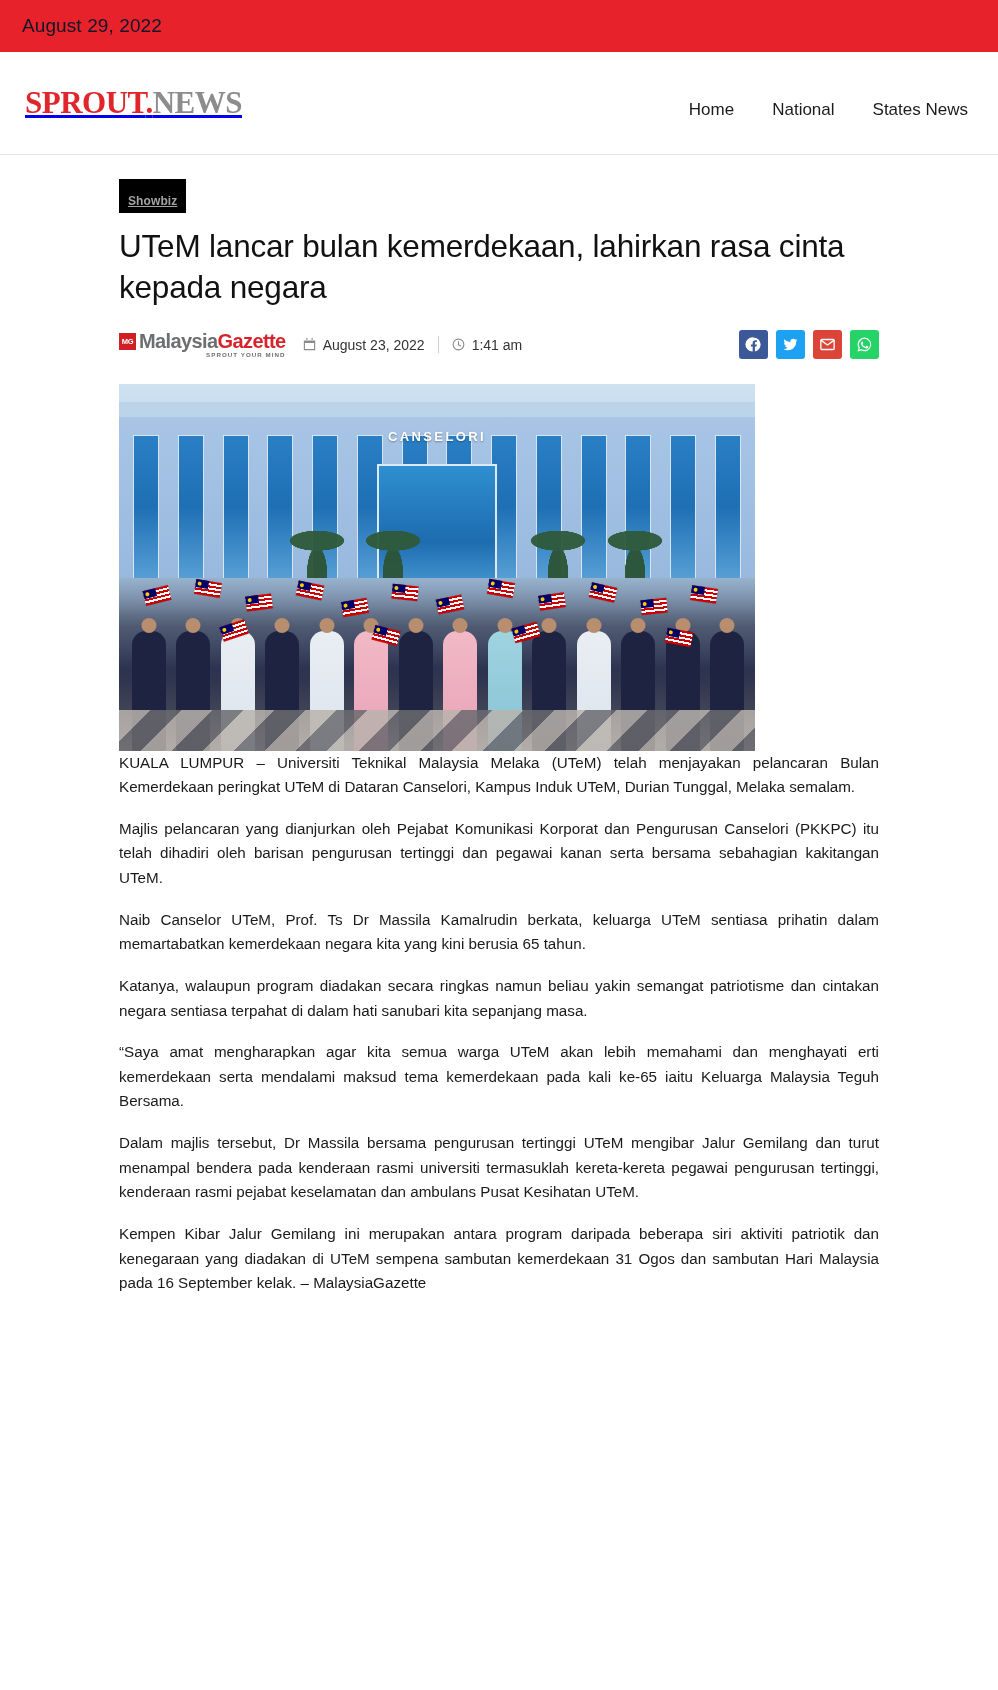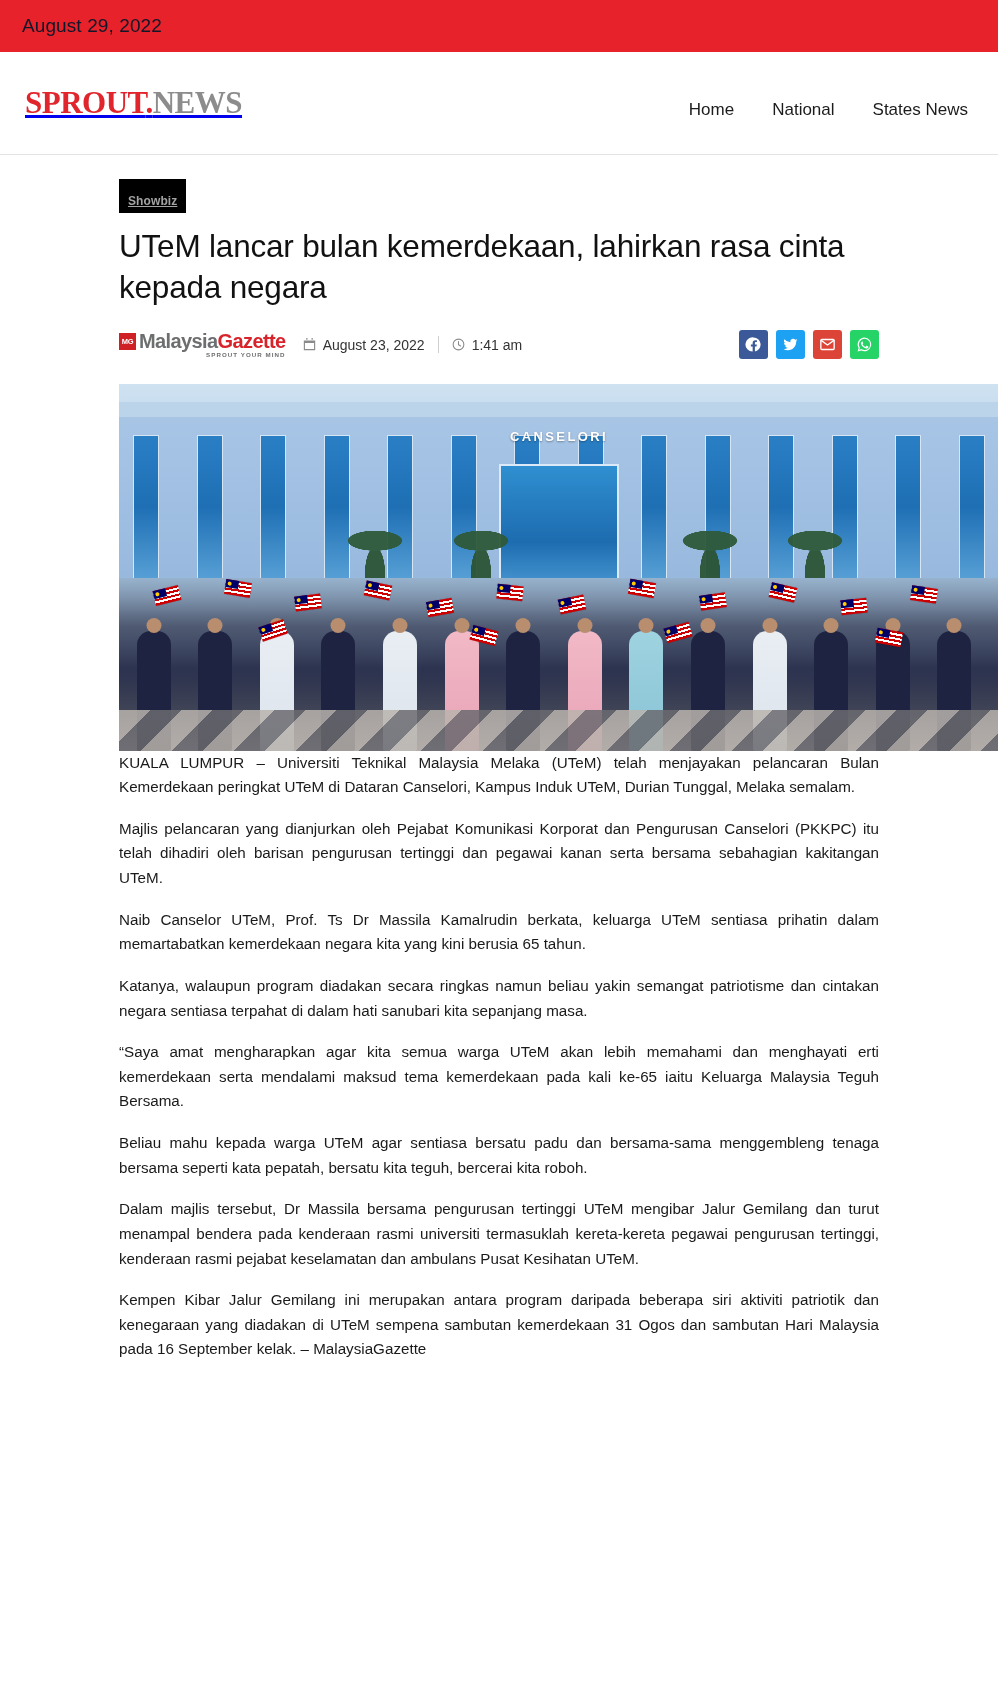--- a/index.html
+++ b/index.html
@@ -167,21 +167,21 @@
     display: flex;
     align-items: center;
     justify-content: center;
     cursor: pointer;
   }
   .share-btn svg { display: block; }
 
   
   .hero {
     margin-top: 22px;
-    width: 880px;
+    width: 636px;
     height: 367px;
     position: relative;
     overflow: hidden;
     background: #a16207;
   }
   .hero-sky {
     position: absolute; left: 0; right: 0; top: 0; height: 20%;
     background: linear-gradient(#cfe2f2, #b9d3ea);
   }
   .hero-building {
@@ -484,18 +484,17 @@
     <div class="hero-ground"></div>
   </figure>
 
   
   <div class="body-copy">
     <p>KUALA LUMPUR – Universiti Teknikal Malaysia Melaka (UTeM) telah menjayakan pelancaran Bulan Kemerdekaan peringkat UTeM di Dataran Canselori, Kampus Induk UTeM, Durian Tunggal, Melaka semalam.</p>
     <p>Majlis pelancaran yang dianjurkan oleh Pejabat Komunikasi Korporat dan Pengurusan Canselori (PKKPC) itu telah dihadiri oleh barisan pengurusan tertinggi dan pegawai kanan serta bersama sebahagian kakitangan UTeM.</p>
     <p>Naib Canselor UTeM, Prof. Ts Dr Massila Kamalrudin berkata, keluarga UTeM sentiasa prihatin dalam memartabatkan kemerdekaan negara kita yang kini berusia 65 tahun.</p>
     <p>Katanya, walaupun program diadakan secara ringkas namun beliau yakin semangat patriotisme dan cintakan negara sentiasa terpahat di dalam hati sanubari kita sepanjang masa.</p>
     <p>“Saya amat mengharapkan agar kita semua warga UTeM akan lebih memahami dan menghayati erti kemerdekaan serta mendalami maksud tema kemerdekaan pada kali ke-65 iaitu Keluarga Malaysia Teguh Bersama.</p>
-    <p>Beliau mahu kepada warga UTeM agar sentiasa bersatu padu dan bersama-sama menggembleng tenaga bersama seperti kata pepatah, bersatu kita teguh, bercerai kita roboh.</p>
     <p>Dalam majlis tersebut, Dr Massila bersama pengurusan tertinggi UTeM mengibar Jalur Gemilang dan turut menampal bendera pada kenderaan rasmi universiti termasuklah kereta-kereta pegawai pengurusan tertinggi, kenderaan rasmi pejabat keselamatan dan ambulans Pusat Kesihatan UTeM.</p>
     <p>Kempen Kibar Jalur Gemilang ini merupakan antara program daripada beberapa siri aktiviti patriotik dan kenegaraan yang diadakan di UTeM sempena sambutan kemerdekaan 31 Ogos dan sambutan Hari Malaysia pada 16 September kelak. – MalaysiaGazette</p>
   </div>
 
 </main>
 
 </body></html>

